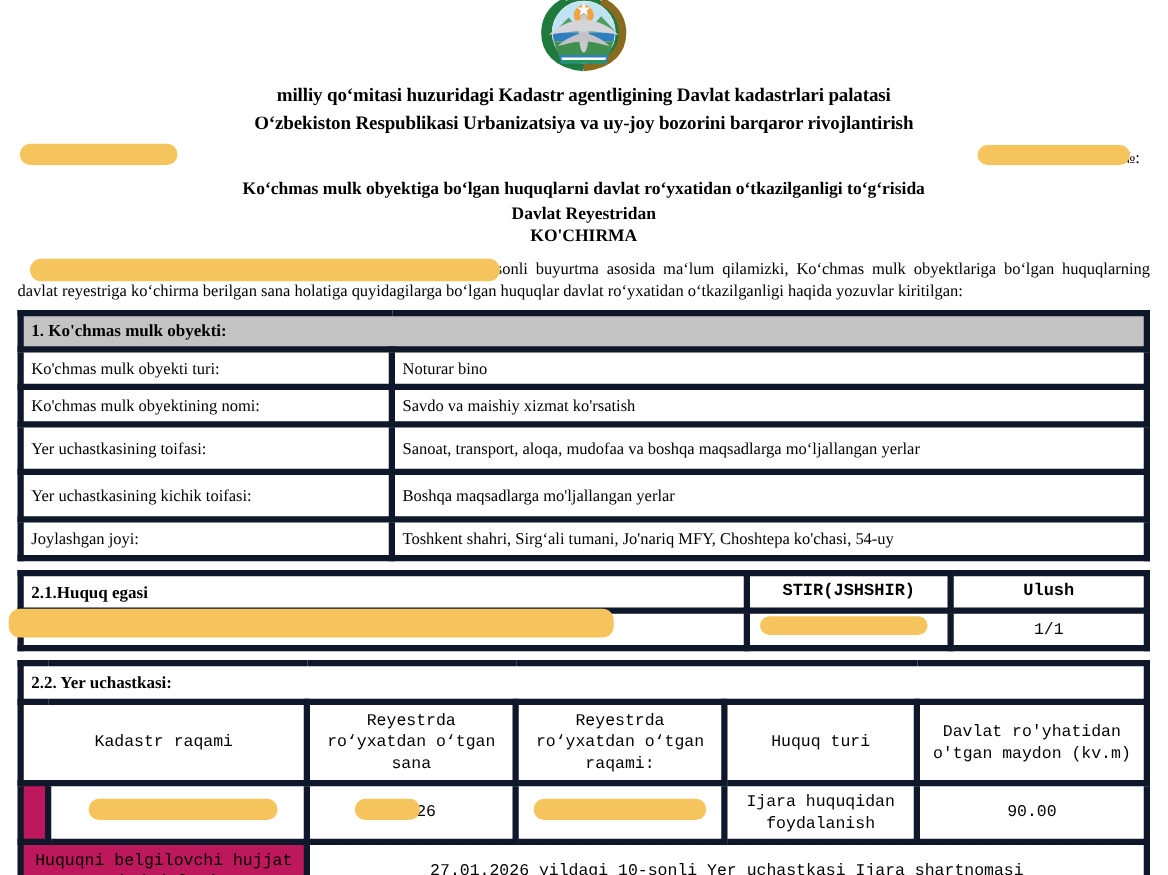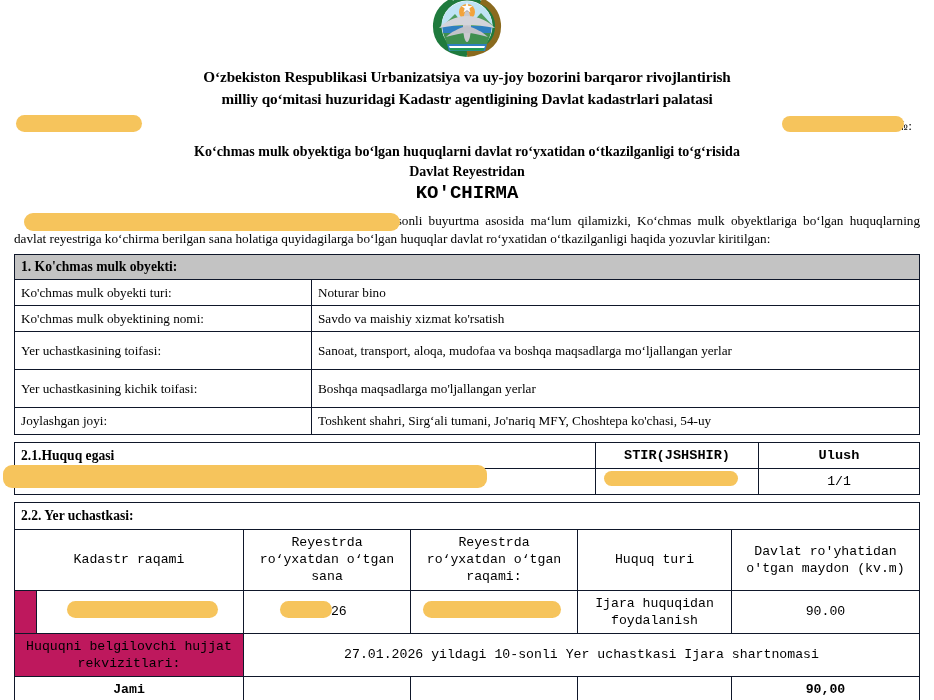--- a/index.html
+++ b/index.html
@@ -66,23 +66,22 @@
     text-align: center;
     font-weight: bold;
     font-size: 14px;
     line-height: 1.4;
     margin-top: 2px;
   }
   .doc-title .l2 { display: block; }
   .doc-subtitle {
     text-align: center;
     font-weight: bold;
-    font-size: 19px;
+    font-size: 14px;
     margin-top: 1px;
-    font-family: Liberation Mono, monospace;
   }
 
   
   .intro {
     margin: 8px 14px 0 14px;
     font-size: 13.2px;
     line-height: 1.33;
     text-align: justify;
     position: relative;
   }
@@ -99,21 +98,21 @@
   }
 
   
   table.doc {
     border-collapse: collapse;
     width: 906px;
     margin: 0 auto;
     table-layout: fixed;
   }
   table.doc td {
-    border: 1px solid #0f172a;
+    border: 5px solid #0f172a;
     font-size: 13.2px;
     padding: 4px 6px;
     vertical-align: middle;
     line-height: 1.3;
   }
   .sec-head {
     background: #c3c3c3;
     font-weight: bold;
     font-size: 13.6px !important;
     padding: 3px 6px !important;
@@ -168,22 +167,22 @@
 
     <path d="M32 48 L72 48 L70 55 L34 55 Z" fill="#2f7fc0"></path>
     <path d="M34 50 L70 50 L69.2 52 L34.8 52 Z" fill="#ffffff"></path>
     <path d="M34.6 52.2 L69.4 52.2 L68.6 54.4 L35.4 54.4 Z" fill="#1f9d4a"></path>
 
     <polygon points="52,6 53.4,10 57.6,10 54.2,12.6 55.5,16.6 52,14.1 48.5,16.6 49.8,12.6 46.4,10 50.6,10" fill="#ffffff" opacity="0.95"></polygon>
   </svg>
 </div>
 
 <div class="org-title">
+  <div>milliy qo‘mitasi huzuridagi Kadastr agentligining Davlat kadastrlari palatasi</div>
   <div>O‘zbekiston Respublikasi Urbanizatsiya va uy-joy bozorini barqaror rivojlantirish</div>
-  <div>milliy qo‘mitasi huzuridagi Kadastr agentligining Davlat kadastrlari palatasi</div>
 </div>
 
 <div class="meta-line">
   <span class="meta-date">
     <span>Sana:</span>
     <span>27.01.2026</span>
   </span>
   <span class="redact-abs" style="left:16px; top:1px; width:126px; height:17px;"></span>
 
   <span class="meta-num">

